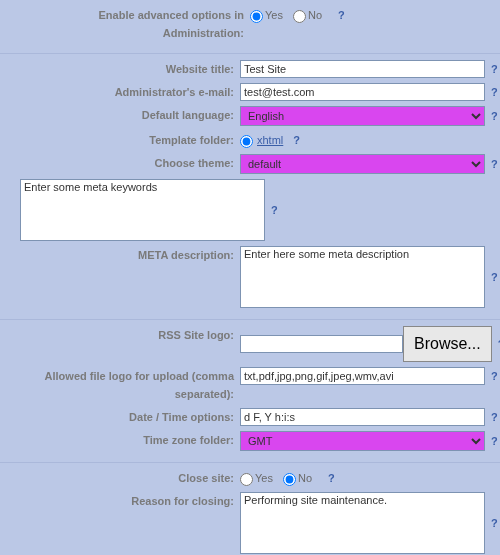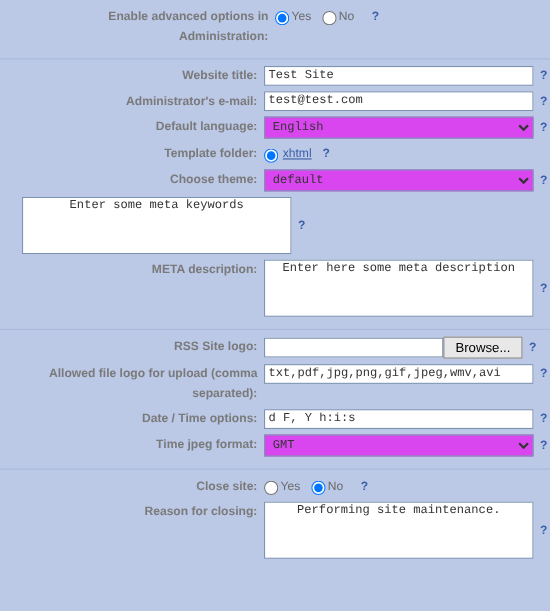--- a/index.html
+++ b/index.html
@@ -28,44 +28,44 @@
     line-height: 18px;
     font-weight: bold;
     color: #7a7a7a;
   }
   .ctl {
     flex: 1;
     display: flex;
     align-items: center;
   }
   input[type=text], select, textarea {
-    font-family: Liberation Mono, monospace;
+    font-family: Liberation Sans, sans-serif;
     font-size: 11px;
     width: 245px;
     border: 1px solid #7d93b2;
     padding: 1px 3px;
     height: 18px;
     background: #fff;
     color: #333;
   }
   select { height: 20px; background:#d946ef; }
-  textarea { height: 52px; resize: none; text-align: center; }
+  textarea { height: 62px; resize: none; }
   .hi { background: #fff8b0; }
   .fileinput {
     width: 163px;
     height: 18px;
     border: 1px solid #7d93b2;
     background: #fff;
     padding: 1px 3px;
   }
   .browse {
     border: 1px solid #888;
     background: #e8e8e8;
-    font-size: 12px;
-    height: 20px;
+    font-size: 16px;
+    height: 36px;
     padding: 0 10px;
     margin-left: 0;
   }
   .help {
     color: #3a5ea8;
     font-weight: bold;
     margin-left: 6px;
     cursor: pointer;
     font-size: 11px;
     line-height: 18px;
@@ -167,21 +167,21 @@
     </span>
   </div>
   <div class="row">
     <span class="lbl">Date / Time options:</span>
     <span class="ctl">
       <input type="text" value="d F, Y h:i:s" style="">
       <span class="help">?</span>
     </span>
   </div>
   <div class="row">
-    <span class="lbl">Time jpeg format:</span>
+    <span class="lbl">Time zone folder:</span>
     <span class="ctl">
       <select>
         <option>GMT</option>
       </select>
       <span class="help">?</span>
     </span>
   </div>
 </div>
 
 <div class="section">

